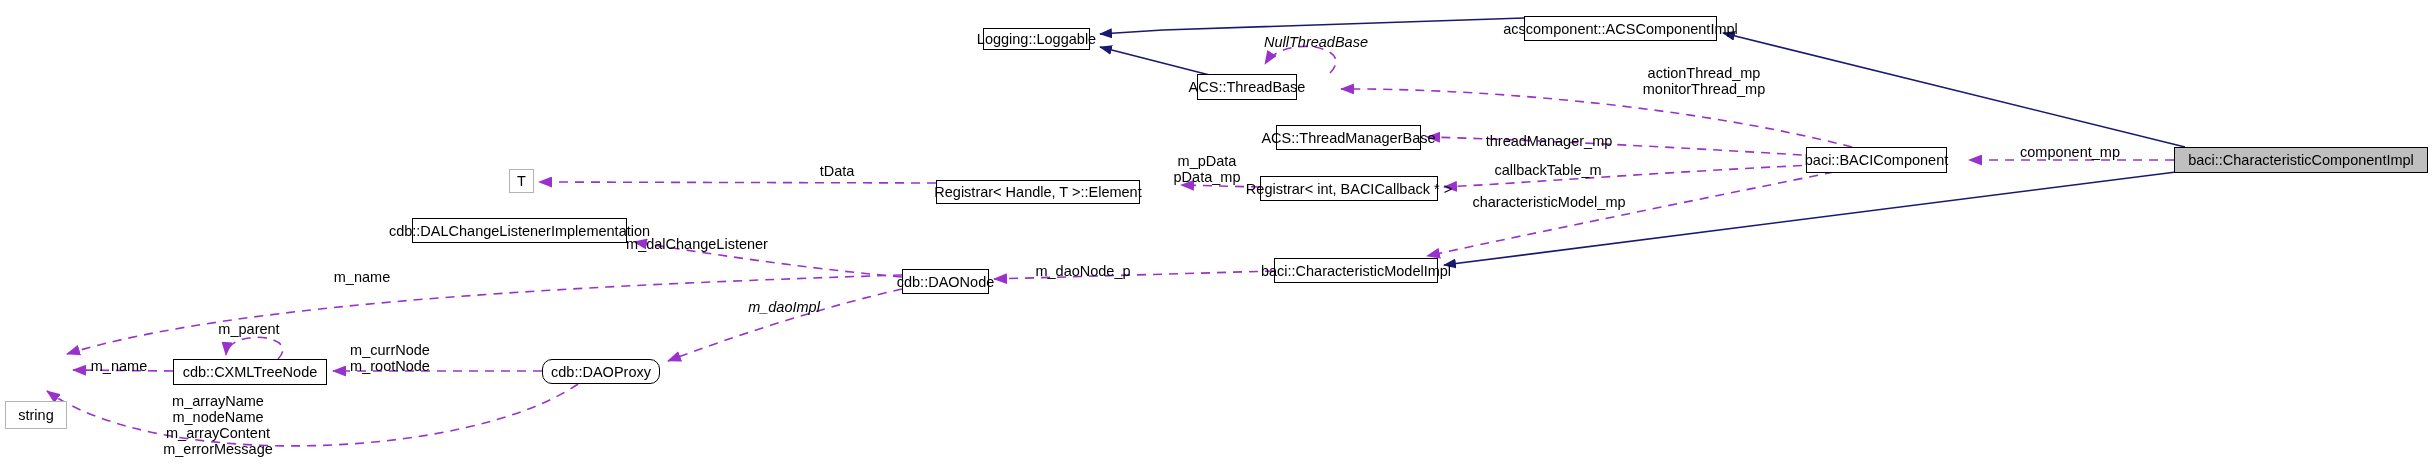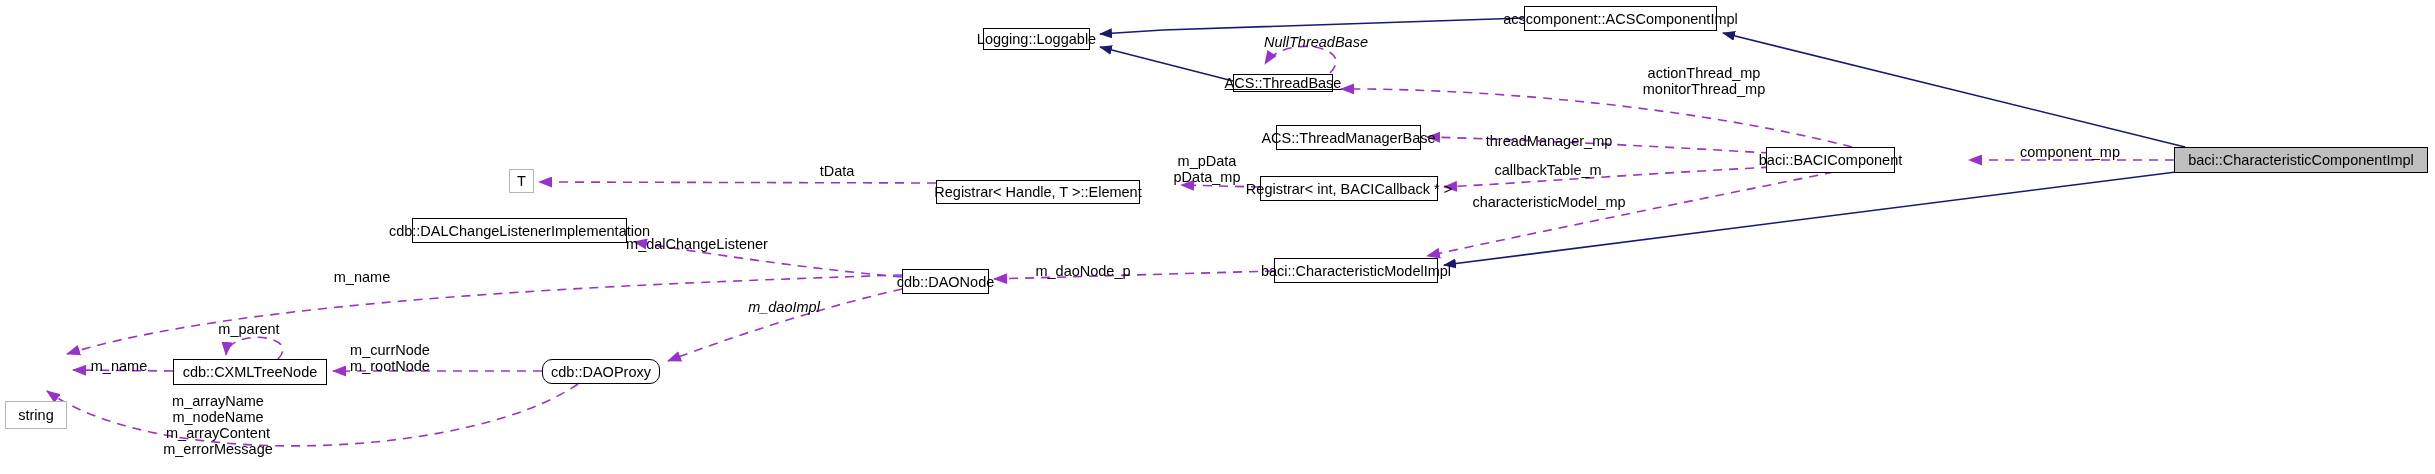--- a/index.html
+++ b/index.html
@@ -73,39 +73,39 @@
       <path d="M1274,271 L994,279" marker-end="url(#arrow-purple)"></path>
       <path d="M542,371 L333,371" marker-end="url(#arrow-purple)"></path>
       <path d="M173,371 L73,370" marker-end="url(#arrow-purple)"></path>
       <path d="M278,359 C302,334 228,328 226,355" marker-end="url(#arrow-purple)"></path>
       <path d="M578,384 C470,458 160,472 47,391" marker-end="url(#arrow-purple)"></path>
     </g>
   </svg>
 
   <div class="node" style="left:983px;top:28px;width:107px;height:22px;">Logging::Loggable</div>
 
-  <div class="node" style="left:1524px;top:6px;width:193px;height:25px;">acscomponent::ACSComponentImpl</div>
+  <div class="node" style="left:1524px;top:16px;width:193px;height:25px;">acscomponent::ACSComponentImpl</div>
 
-  <div class="node" style="left:1233px;top:74px;width:100px;height:18px;text-decoration:underline;">ACS::ThreadBase</div>
+  <div class="node" style="left:1197px;top:74px;width:100px;height:26px;">ACS::ThreadBase</div>
 
   <div class="node" style="left:1276px;top:125px;width:145px;height:25px;">ACS::ThreadManagerBase</div>
 
   <div class="node" style="left:1260px;top:176px;width:178px;height:25px;">Registrar&lt; int, BACICallback * &gt;</div>
 
   <div class="node external" style="left:509px;top:169px;width:25px;height:24px;">T</div>
 
   <div class="node" style="left:936px;top:180px;width:204px;height:24px;">Registrar&lt; Handle, T &gt;::Element</div>
 
   <div class="node" style="left:412px;top:218px;width:215px;height:25px;">cdb::DALChangeListenerImplementation</div>
 
   <div class="node" style="left:902px;top:269px;width:87px;height:25px;">cdb::DAONode</div>
 
   <div class="node" style="left:1274px;top:258px;width:164px;height:25px;">baci::CharacteristicModelImpl</div>
 
-  <div class="node" style="left:1766px;top:147px;width:129px;height:26px;">baci::BACIComponent</div>
+  <div class="node" style="left:1806px;top:147px;width:141px;height:26px;">baci::BACIComponent</div>
 
   <div class="node main" style="left:2174px;top:147px;width:254px;height:26px;">baci::CharacteristicComponentImpl</div>
 
   <div class="node external" style="left:5px;top:358px;width:62px;height:28px;margin-top:43px;">string</div>
 
   <div class="node" style="left:173px;top:359px;width:154px;height:26px;">cdb::CXMLTreeNode</div>
 
   <div class="node" style="left:542px;top:359px;width:118px;height:25px;border-radius:10px;">cdb::DAOProxy</div>
 
   <div class="elabel" style="left:1316px;top:42px;font-style:italic;">NullThreadBase</div>

